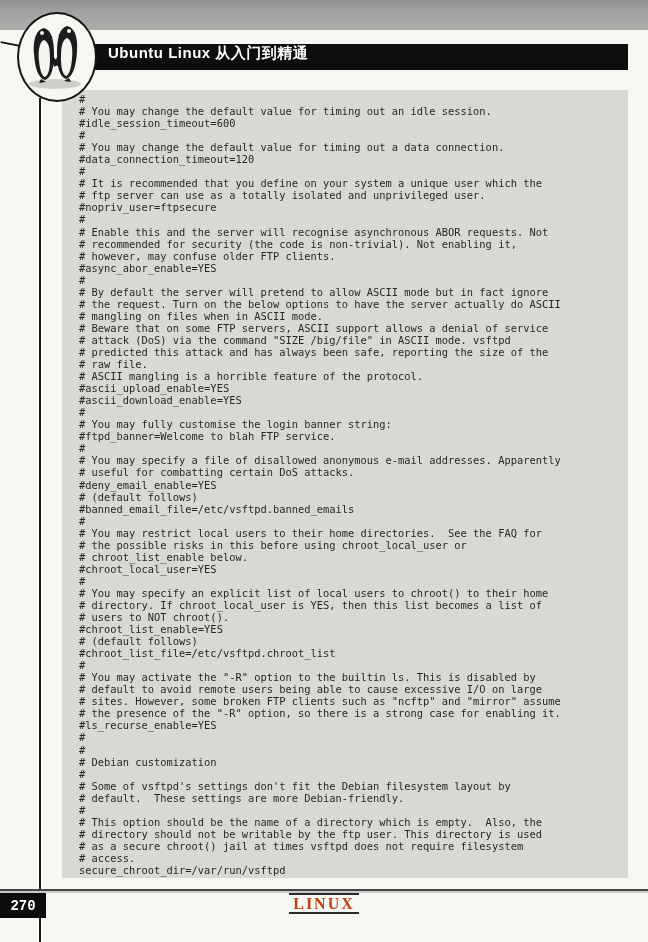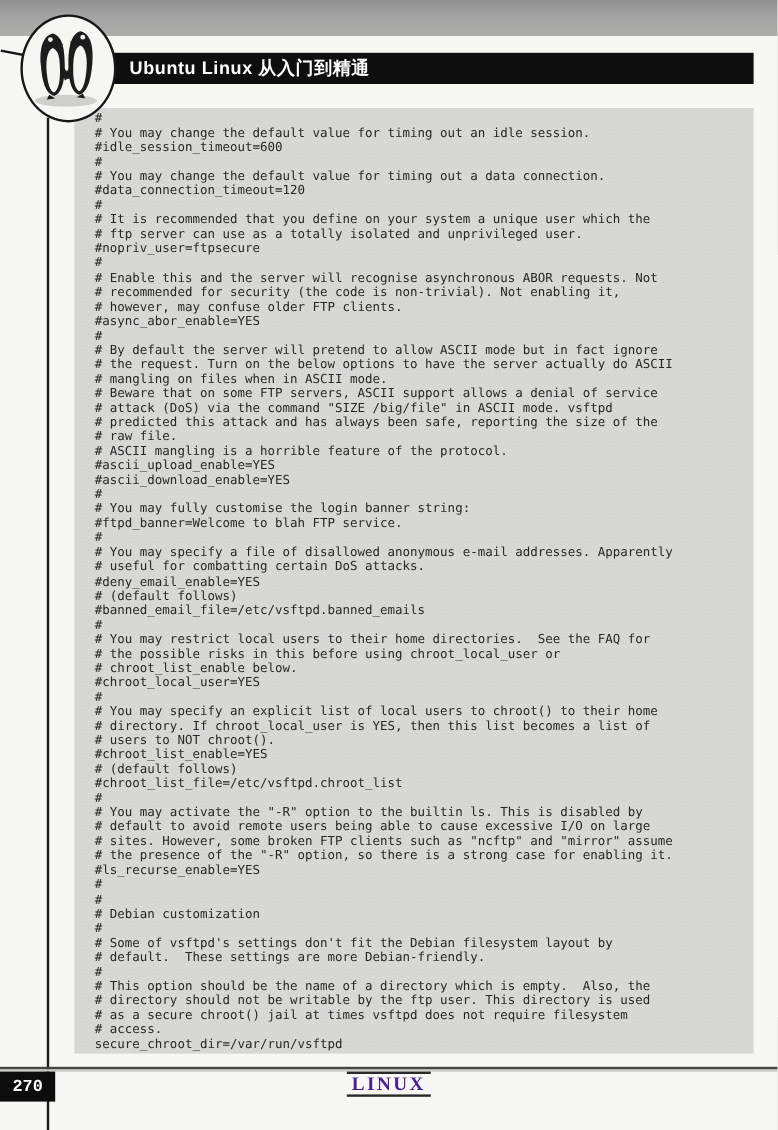--- a/index.html
+++ b/index.html
@@ -15,21 +15,21 @@
   }
   
   .edge-rule{
     position:absolute;left:0;top:48px;width:36px;height:2px;background:#161616;
     transform:rotate(11deg);transform-origin:right center;
   }
   
   .title-bar{
     position:absolute;left:68px;top:44px;width:560px;height:26px;
     background:#0e0e0e;z-index:2;
-    display:flex;align-items:center;
+    display:flex;align-items:flex-start;
   }
   .title-bar .title{
     color:#ffffff;font-size:15px;font-weight:bold;letter-spacing:.5px;
     padding-left:40px;white-space:nowrap;
   }
   
   .logo-circle{
     position:absolute;left:17px;top:12px;width:76px;height:86px;
     background:#f6f6f3;border:2px solid #161616;border-radius:50%;
     z-index:3;overflow:hidden;
@@ -64,21 +64,21 @@
     background:#0c0c0c;color:#ffffff;
     font-family:Liberation Mono, monospace;font-weight:bold;font-size:14px;
     display:flex;align-items:center;justify-content:center;
   }
   .linux-wrap{
     position:absolute;left:0;top:893px;width:648px;text-align:center;
   }
   .linux-logo{
     display:inline-block;
     font-family:"Liberation Serif",serif;font-weight:bold;font-size:16px;
-    letter-spacing:2px;color:#4c1d95;
+    letter-spacing:2px;color:#c2410c;
     border-top:2px solid #2a2a2a;border-bottom:2px solid #2a2a2a;
     padding:0 4px;line-height:17px;
   }
 </style>
 </head>
 <body>
 
 <div class="scan-band"></div>
 
 <div class="edge-rule"></div>

